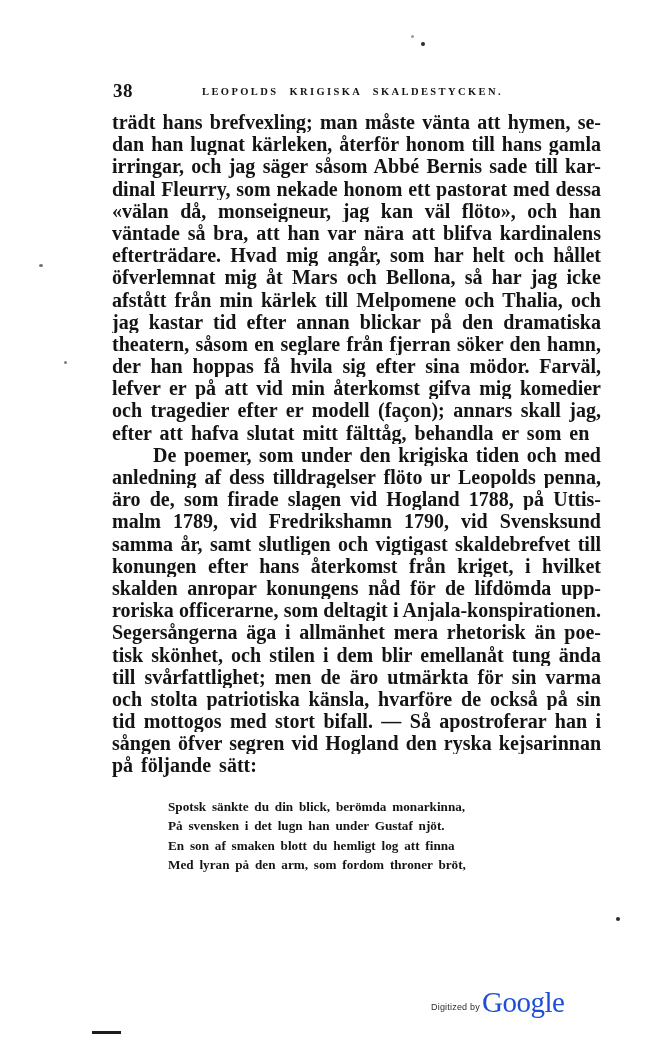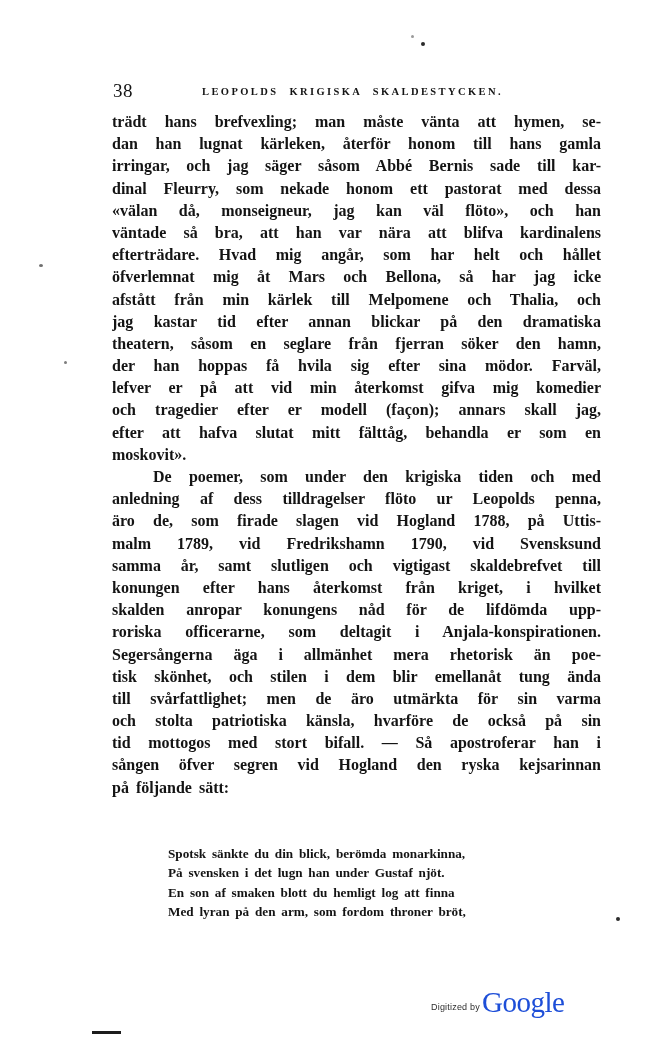--- a/index.html
+++ b/index.html
@@ -8,46 +8,46 @@
     width:648px; height:1039px;
     background:#ffffff;
     color:#141414;
     font-family:"Liberation Serif", serif;
     overflow:hidden;
   }
   
   .running-head { position:absolute; top:80px; left:112px; width:489px; height:22px; }
   .page-num {
     position:absolute; left:1px; top:0;
-    font-size:19px; font-weight:normal; letter-spacing:0.5px;
+    font-size:19px; font-weight:bold; letter-spacing:0.5px;
   }
   .head-title {
     position:absolute; left:0; right:8px; top:6px;
     text-align:center;
     font-size:10.5px; font-weight:bold;
     letter-spacing:2.4px; word-spacing:6px;
     white-space:nowrap;
   }
   
   .body-text {
     position:absolute; left:112px; top:111px; width:489px;
-    font-size:16px; font-weight:bold;
+    font-size:20px; font-weight:bold;
     line-height:22.2px;
   }
   .line {
     height:22.2px;
     overflow:hidden;
     text-align:justify;
     text-align-last:justify;
   }
   .para .line:last-child { text-align-last:left; word-spacing:3px; }
   .para-2 .line:first-child { text-indent:41px; }
   
   .verse {
-    position:absolute; left:168px; top:844px;
+    position:absolute; left:168px; top:797px;
     font-size:13.2px; font-weight:bold;
     line-height:19.4px;
     word-spacing:2.5px;
     white-space:nowrap;
   }
   
   .footer { position:absolute; left:0; top:988px; width:648px; height:40px; }
   .digitized {
     position:absolute; left:431px; top:14px;
     font-family:"Liberation Sans", sans-serif;
@@ -90,21 +90,20 @@
         <div class="line">väntade så bra, att han var nära att blifva kardinalens</div>
         <div class="line">efterträdare. Hvad mig angår, som har helt och hållet</div>
         <div class="line">öfverlemnat mig åt Mars och Bellona, så har jag icke</div>
         <div class="line">afstått från min kärlek till Melpomene och Thalia, och</div>
         <div class="line">jag kastar tid efter annan blickar på den dramatiska</div>
         <div class="line">theatern, såsom en seglare från fjerran söker den hamn,</div>
         <div class="line">der han hoppas få hvila sig efter sina mödor. Farväl,</div>
         <div class="line">lefver er på att vid min återkomst gifva mig komedier</div>
         <div class="line">och tragedier efter er modell (façon); annars skall jag,</div>
         <div class="line">efter att hafva slutat mitt fälttåg, behandla er som en</div>
-        <div class="line">moskovit».</div>
       </div>
     <div class="para para-2">
         <div class="line">De poemer, som under den krigiska tiden och med</div>
         <div class="line">anledning af dess tilldragelser flöto ur Leopolds penna,</div>
         <div class="line">äro de, som firade slagen vid Hogland 1788, på Uttis-</div>
         <div class="line">malm 1789, vid Fredrikshamn 1790, vid Svensksund</div>
         <div class="line">samma år, samt slutligen och vigtigast skaldebrefvet till</div>
         <div class="line">konungen efter hans återkomst från kriget, i hvilket</div>
         <div class="line">skalden anropar konungens nåd för de lifdömda upp-</div>
         <div class="line">roriska officerarne, som deltagit i Anjala-konspirationen.</div>

